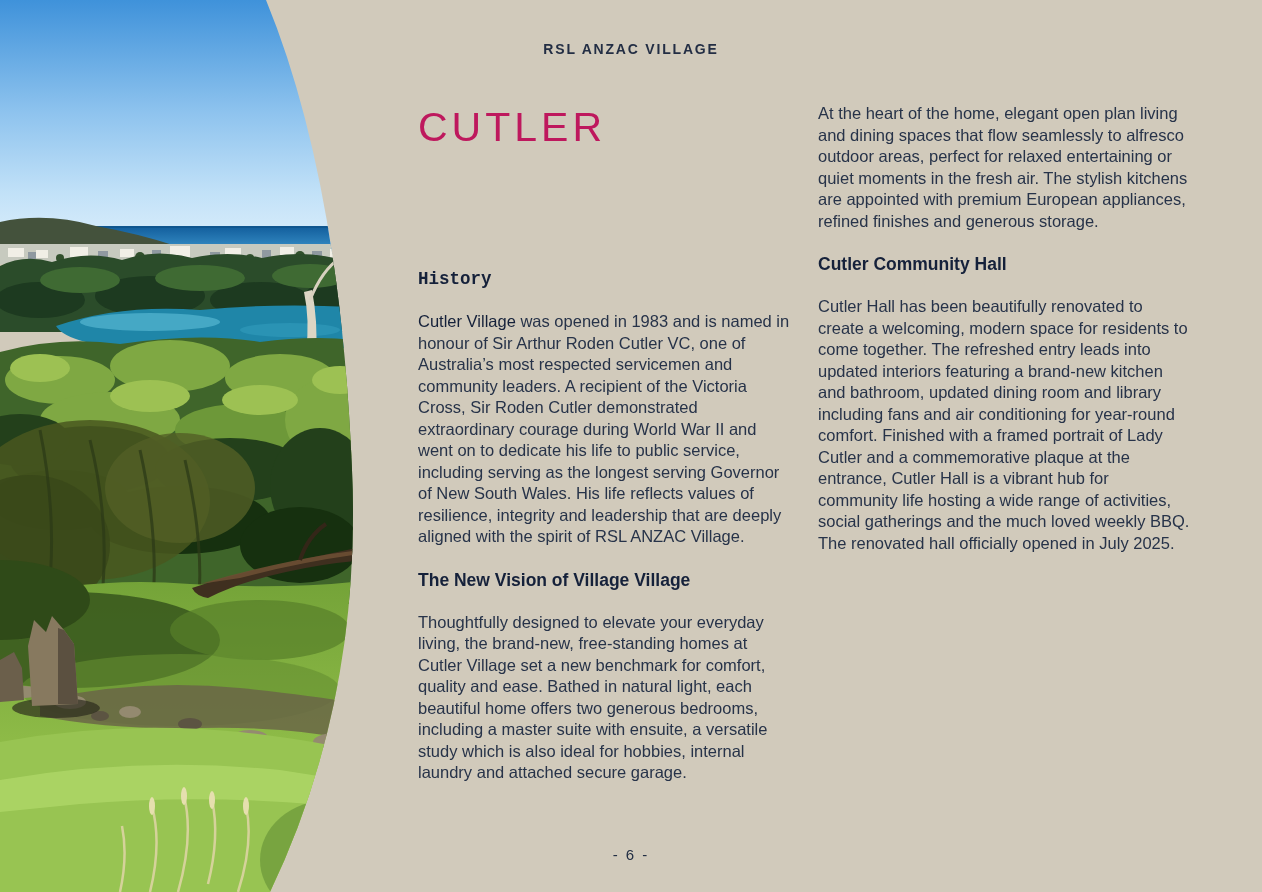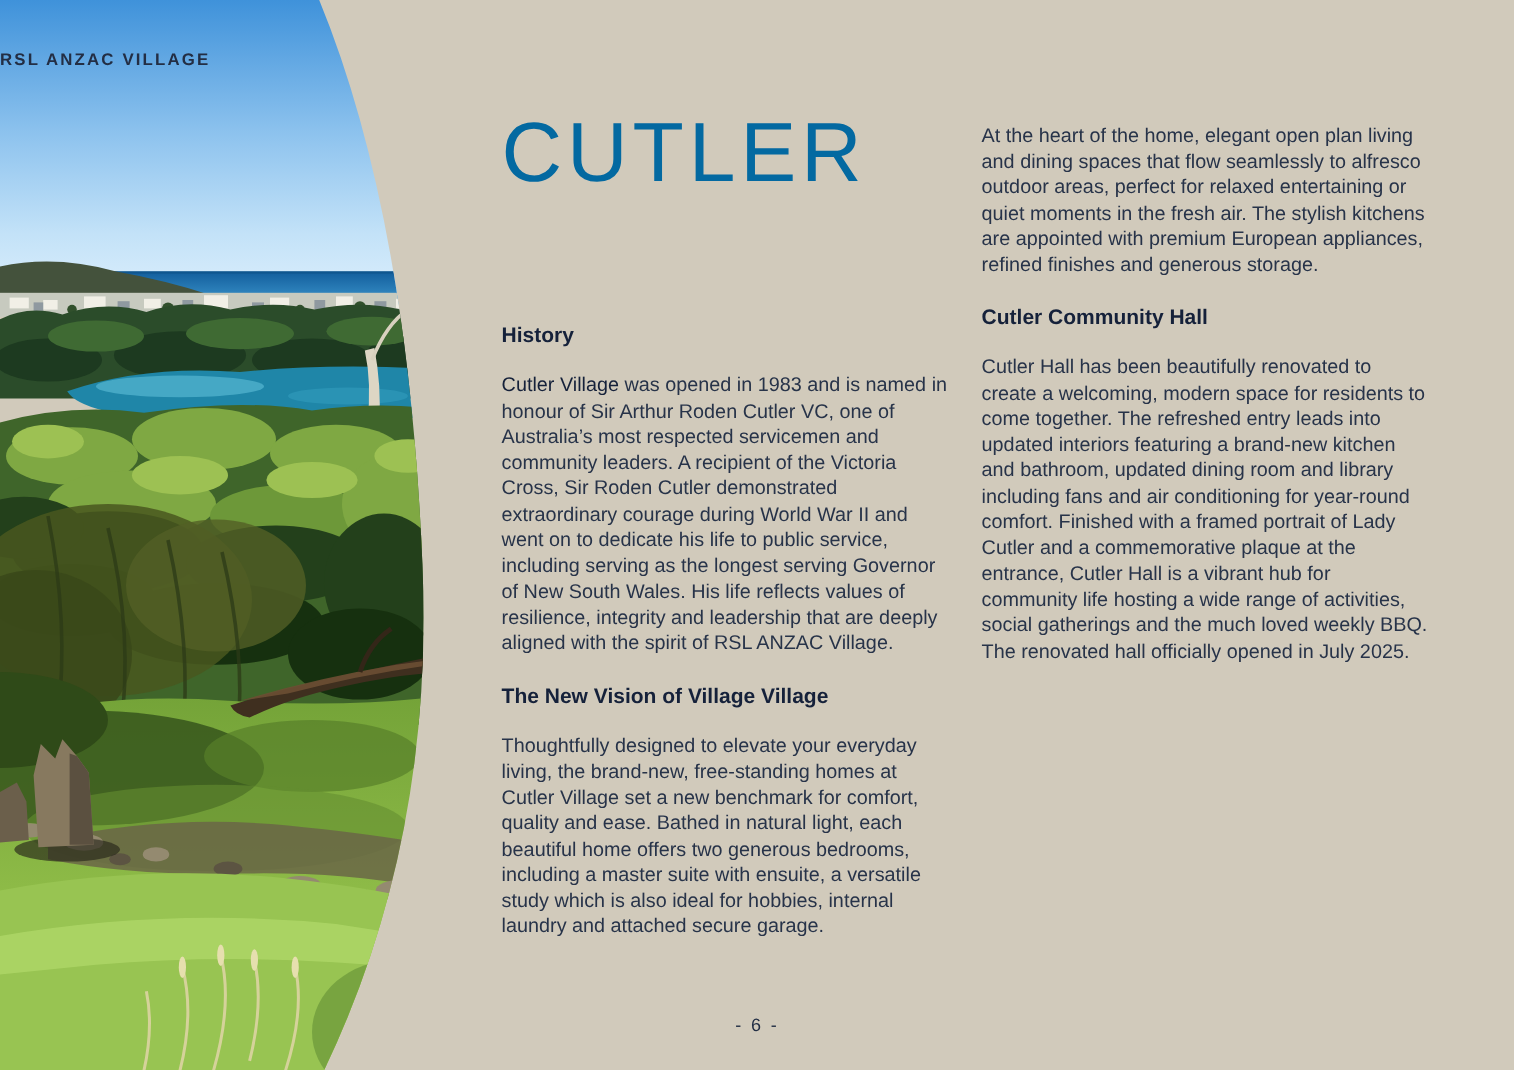--- a/index.html
+++ b/index.html
@@ -12,43 +12,43 @@
   }
   .page { position: absolute; inset: 0; }
 
   .photo {
     position: absolute; left: 0; top: 0;
     width: 370px; height: 892px;
   }
 
   .doc-header {
     position: absolute; left: 0; right: 0; top: 41px;
-    text-align: left;
+    text-align: center;
     font-size: 14px; font-weight: 700;
     letter-spacing: 1.8px;
     color: #232e44;
   }
 
   .title {
     position: absolute; left: 418px; top: 92px;
-    font-size: 70px; line-height: 70px;
+    font-size: 41px; line-height: 70px;
     font-weight: 500; letter-spacing: 4px;
-    color: #0369a1;
+    color: #be185d;
   }
 
   .col { position: absolute; width: 372px; color: #273349; }
   .col-left  { left: 418px; top: 268px; }
   .col-right { left: 818px; top: 103px; }
 
   .h {
     font-size: 17.5px; line-height: 22px; font-weight: 700;
     color: #15213a;
     margin: 16px 0 21px 0;
   }
-  .h.first { margin-top: 0; }
+  .h.first { margin-top: 0; font-family: Liberation Mono, monospace; }
 
   .p {
     font-size: 16.5px; line-height: 21.5px;
     margin: 0 0 21px 0;
   }
   .lead { font-weight: 400; color: #15213a; }
 
   .doc-footer {
     position: absolute; left: 0; right: 0; top: 846px;
     text-align: center;

